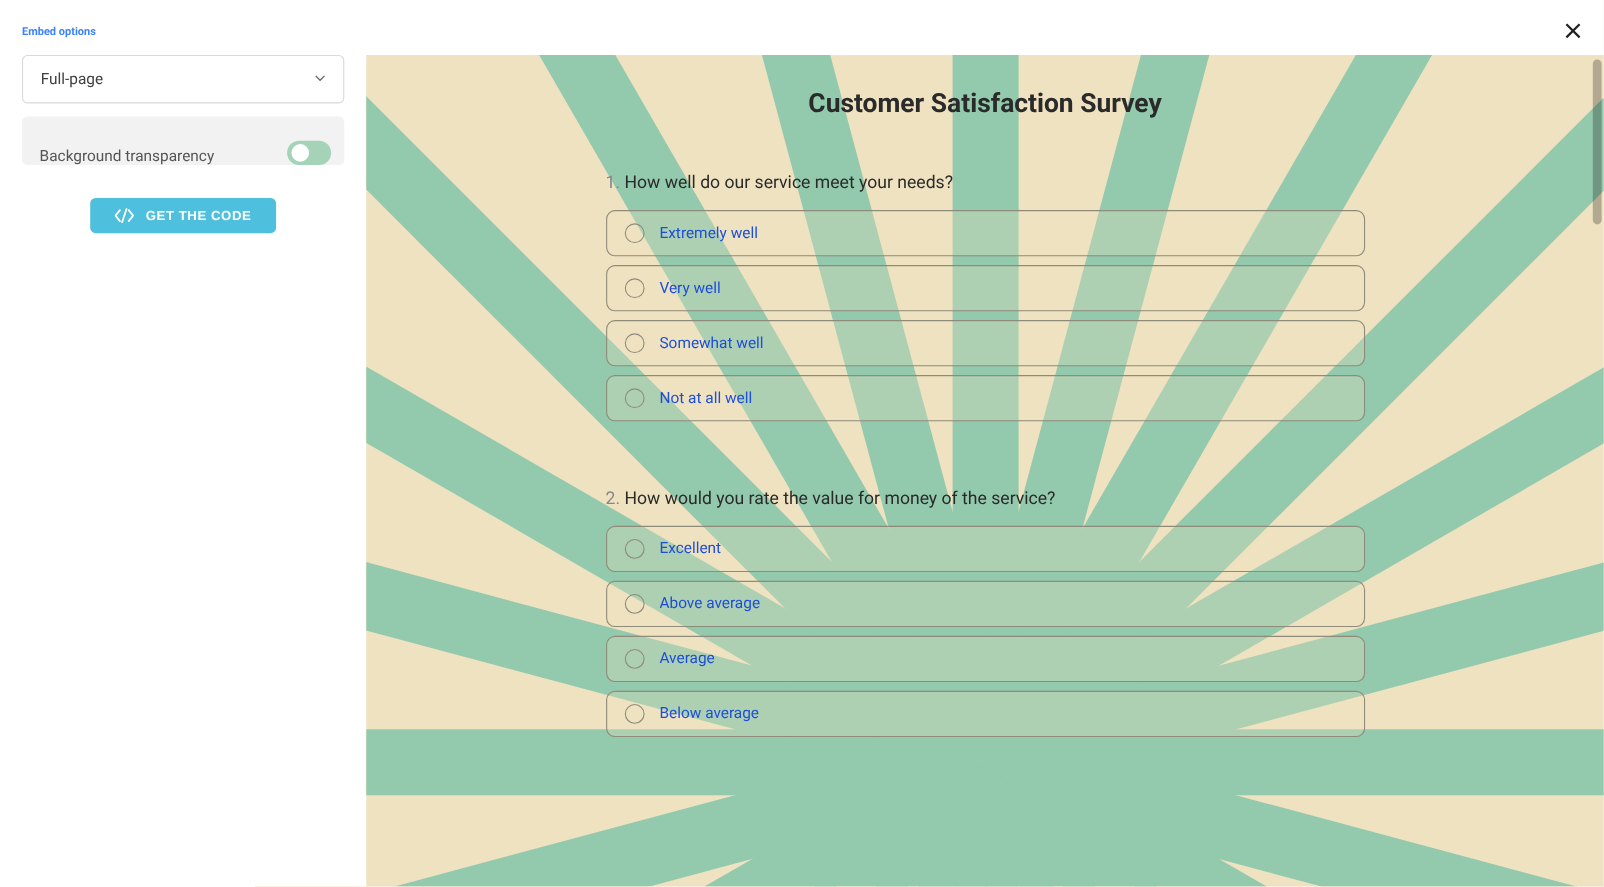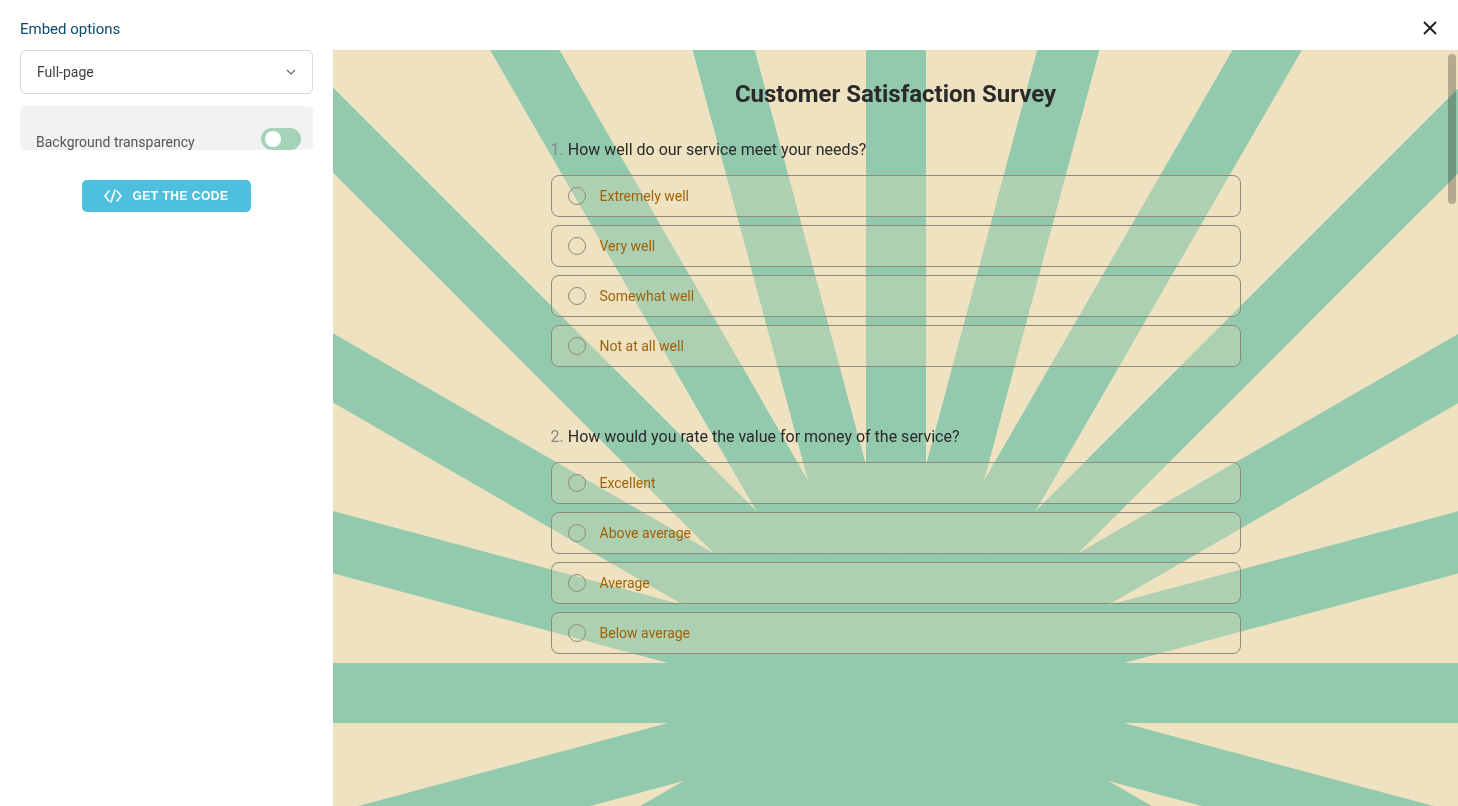--- a/index.html
+++ b/index.html
@@ -11,23 +11,23 @@
     overflow: hidden;
     position: relative;
   }
   .header {
     display: flex;
     justify-content: space-between;
     align-items: center;
     padding: 18px 20px 10px 20px;
   }
   .header-title {
-    font-size: 15px;
-    font-weight: 400;
-    color: #0c4a6e;
+    font-size: 10px;
+    font-weight: 700;
+    color: #3b82f6;
   }
   .close-btn {
     cursor: pointer;
     font-size: 22px;
     color: #222;
     background: none;
     border: none;
     line-height: 1;
   }
   .container {
@@ -147,21 +147,21 @@
     position: relative;
     z-index: 1;
     padding: 30px 0 50px 0;
     max-width: 100%;
   }
   .survey-title {
     text-align: center;
     font-size: 24px;
     font-weight: 700;
     color: #2a2a2a;
-    margin-bottom: 32px;
+    margin-bottom: 48px;
   }
   .question-block {
     width: 690px;
     margin: 0 auto 60px auto;
   }
   .question-text {
     font-size: 16px;
     color: #2a2a2a;
     margin-bottom: 16px;
   }
@@ -183,21 +183,21 @@
   }
   .radio {
     width: 18px;
     height: 18px;
     border: 1.5px solid #8f8b7a;
     border-radius: 50%;
     flex-shrink: 0;
   }
   .option-label {
     font-size: 14px;
-    color: #a16207;
+    color: #1d4ed8;
   }
 </style>
 </head>
 <body>
 
 <div class="header">
   <div class="header-title">Embed options</div>
   <button class="close-btn">
     <span>
       <svg width="16" height="16" viewBox="0 0 16 16">

